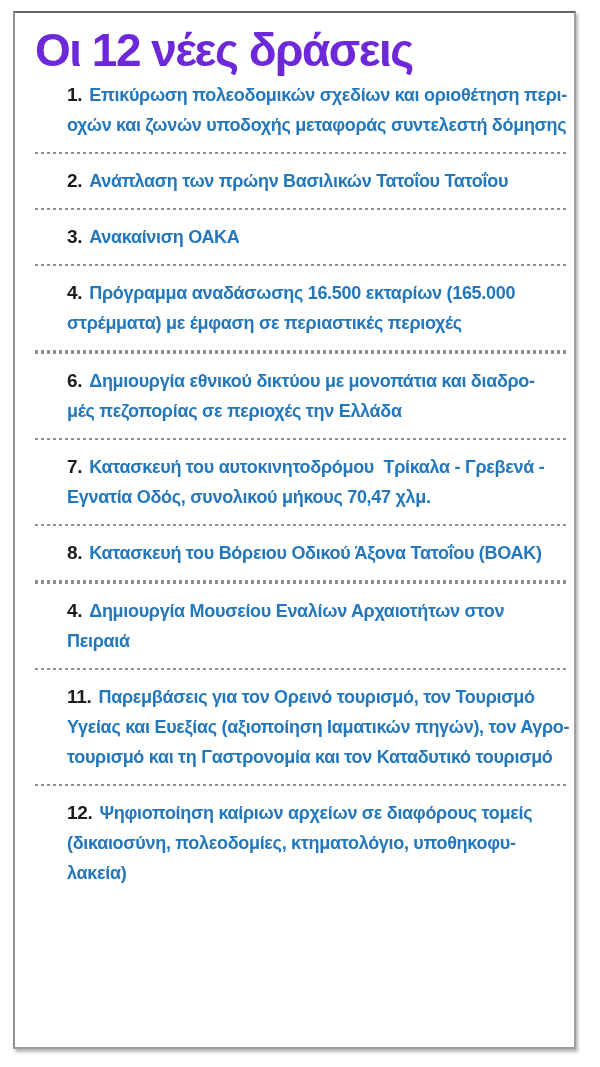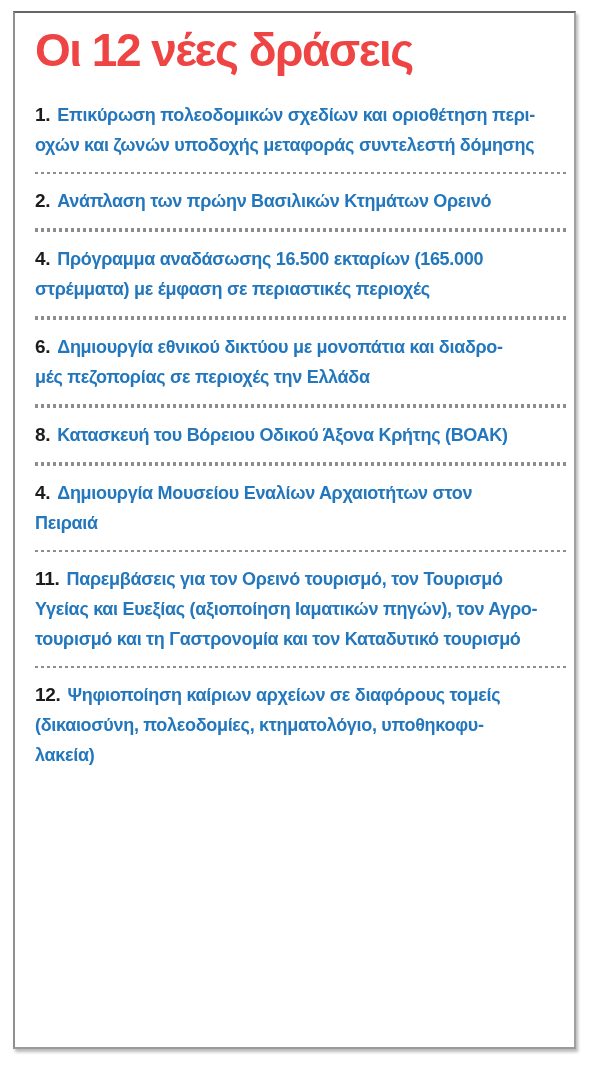--- a/index.html
+++ b/index.html
@@ -19,40 +19,41 @@
     height: 1038px;
     box-sizing: border-box;
     background: #ffffff;
     border: 2px solid;
     border-color: #666666 #a0a0a0 #9a9a9a #909090;
     box-shadow: 2px 3px 3px rgba(0,0,0,0.28);
     padding: 13px 8px 0 20px;
     overflow: hidden;
   }
   .title {
-    margin: 0 0 24px 0;
+    margin: 0 0 4px 0;
     font-size: 46px;
     line-height: 1.05;
     font-weight: bold;
-    color: #ef4444;
+    color: #6d28d9;
     letter-spacing: -1.5px;
     white-space: nowrap;
   }
   .list { display: block; }
   .sep {
     height: 2px;
     margin: 0;
     background-image: repeating-linear-gradient(90deg, #8d8d8d 0 3px, transparent 3px 6px);
   }
   .item {
     padding: 12px 0 12px 0;
     font-weight: bold;
     font-size: 18px;
     line-height: 30px;
     letter-spacing: -0.3px;
+    margin-left: 32px;
   }
   .item:first-child { padding-top: 2px; }
   .num {
     color: #1c1c1c;
     font-size: 19px;
     padding-right: 7px;
   }
   .txt {
     color: #2377bd;
     white-space: pre;
@@ -60,32 +61,35 @@
 </style>
 </head>
 <body>
 
 <div class="panel">
   <h1 class="title">Οι 12 νέες δράσεις</h1>
   <div class="list">
   <div class="item"><span class="num">1.</span><span class="txt">Επικύρωση πολεοδομικών σχεδίων και οριοθέτηση περι-
 οχών και ζωνών υποδοχής μεταφοράς συντελεστή δόμησης</span></div>
 <div class="sep"></div>
-  <div class="item"><span class="num">2.</span><span class="txt">Ανάπλαση των πρώην Βασιλικών Κτημάτων Ορεινό</span></div>
+  <div class="item"><span class="num">2.</span><span class="txt">Ανάπλαση των πρώην Βασιλικών Τατοΐου Τατοΐου</span></div>
 <div class="sep"></div>
+  <div class="item"><span class="num">3.</span><span class="txt">Ανακαίνιση ΟΑΚΑ</span></div>
 <div class="sep"></div>
   <div class="item"><span class="num">4.</span><span class="txt">Πρόγραμμα αναδάσωσης 16.500 εκταρίων (165.000
 στρέμματα) με έμφαση σε περιαστικές περιοχές</span></div>
 <div class="sep"></div>
 <div class="sep"></div>
   <div class="item"><span class="num">6.</span><span class="txt">Δημιουργία εθνικού δικτύου με μονοπάτια και διαδρο-
 μές πεζοπορίας σε περιοχές την Ελλάδα</span></div>
 <div class="sep"></div>
+  <div class="item"><span class="num">7.</span><span class="txt">Κατασκευή του αυτοκινητοδρόμου  Τρίκαλα - Γρεβενά -
+Εγνατία Οδός, συνολικού μήκους 70,47 χλμ.</span></div>
 <div class="sep"></div>
-  <div class="item"><span class="num">8.</span><span class="txt">Κατασκευή του Βόρειου Οδικού Άξονα Κρήτης (ΒΟΑΚ)</span></div>
+  <div class="item"><span class="num">8.</span><span class="txt">Κατασκευή του Βόρειου Οδικού Άξονα Τατοΐου (ΒΟΑΚ)</span></div>
 <div class="sep"></div>
 <div class="sep"></div>
   <div class="item"><span class="num">4.</span><span class="txt">Δημιουργία Μουσείου Εναλίων Αρχαιοτήτων στον
 Πειραιά</span></div>
 <div class="sep"></div>
   <div class="item"><span class="num">11.</span><span class="txt">Παρεμβάσεις για τον Ορεινό τουρισμό, τον Τουρισμό
 Υγείας και Ευεξίας (αξιοποίηση Ιαματικών πηγών), τον Αγρο-
 τουρισμό και τη Γαστρονομία και τον Καταδυτικό τουρισμό</span></div>
 <div class="sep"></div>
   <div class="item"><span class="num">12.</span><span class="txt">Ψηφιοποίηση καίριων αρχείων σε διαφόρους τομείς

